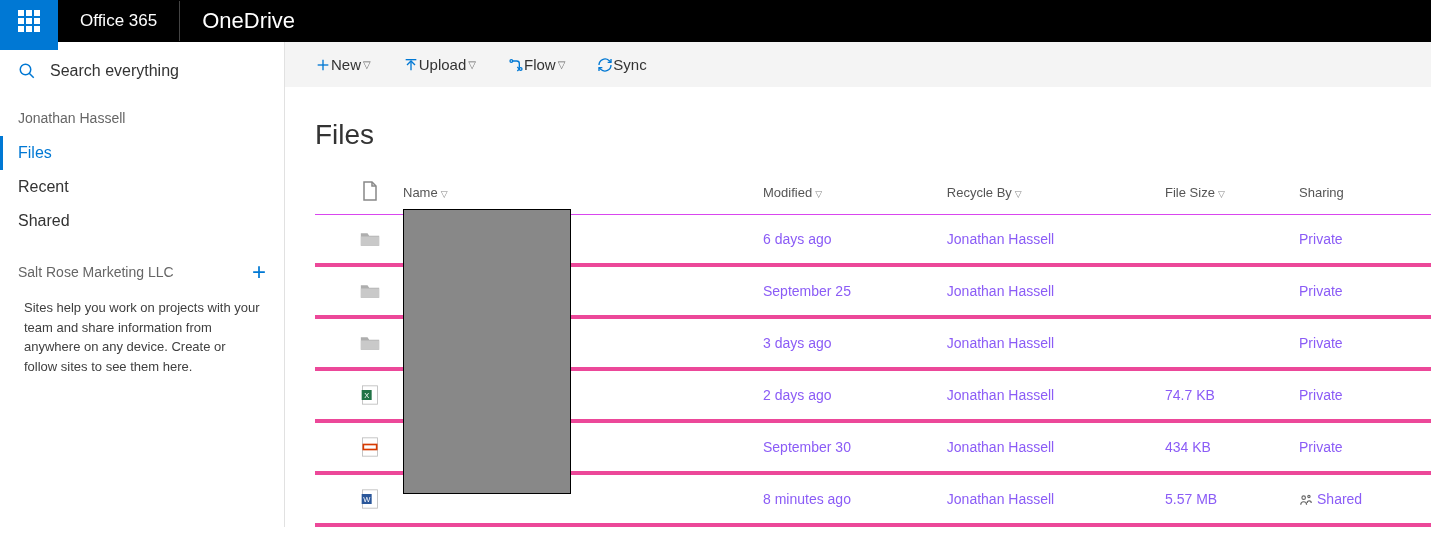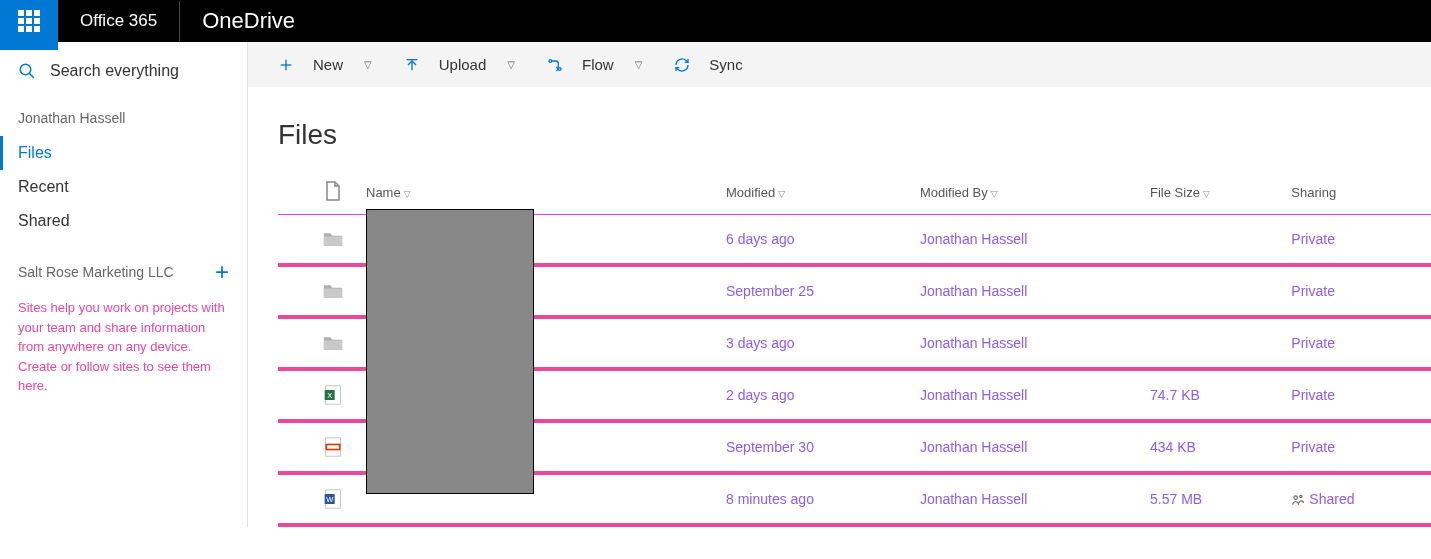--- a/index.html
+++ b/index.html
@@ -10,36 +10,36 @@
     .waffle { width: 58px; height: 58px; background: #0078d4; display: flex; align-items: center; justify-content: center; cursor: pointer; }
     .waffle-grid { display: grid; grid-template-columns: repeat(3, 6px); grid-template-rows: repeat(3, 6px); gap: 2px; }
     .waffle-grid span { background: #fff; width: 6px; height: 6px; }
     .brand { padding: 0 22px; font-size: 17px; font-weight: 400; }
     .divider-v { width: 1px; height: 40px; background: #444; }
     .appname { padding: 0 22px; font-size: 22px; font-weight: 400; }
 
     .main { display: flex; }
 
     
-    .sidebar { width: 248px; border-right: 1px solid #e1e1e1; padding-top: 0; }
+    .sidebar { width: 285px; border-right: 1px solid #e1e1e1; padding-top: 0; }
     .search { display: flex; align-items: center; gap: 14px; padding: 20px 18px 30px 18px; color: #0078d4; cursor: text; }
     .search svg { width: 18px; height: 18px; }
     .search-label { color: #333; font-size: 16px; }
     .owner { padding: 0 18px 10px 18px; color: #666; font-size: 14px; }
     .navlist { list-style: none; }
     .navitem { padding: 8px 18px; font-size: 16px; cursor: pointer; }
     .navitem.active { border-left: 3px solid #0078d4; padding-left: 15px; color: #0078d4; }
     .group-header { display: flex; align-items: center; justify-content: space-between; padding: 22px 18px 6px 18px; color: #666; font-size: 14px; }
     .plus-btn { color: #0078d4; font-size: 24px; font-weight: 300; cursor: pointer; line-height: 1; }
-    .helptext { padding: 8px 18px; color: #ec4899; font-size: 13px; line-height: 1.5; }
+    .helptext { padding: 8px 24px; color: #404040; font-size: 13px; line-height: 1.5; }
 
     
     .content { flex: 1; }
     .cmdbar { display: flex; align-items: center; gap: 32px; padding: 14px 30px; background: #f4f4f4; color: #333; font-size: 15px; }
-    .cmd { display: flex; align-items: center; gap: 19px; cursor: pointer; }
+    .cmd { display: flex; align-items: center; gap: 0; cursor: pointer; }
     .cmd svg { width: 16px; height: 16px; }
     .chev { font-size: 10px; color: #666; margin-left: 2px; }
 
     .page-title { font-size: 28px; font-weight: 300; padding: 32px 30px 20px 30px; }
 
     table { width: calc(100% - 30px); margin-left: 30px; border-collapse: collapse; }
     thead th { text-align: left; font-weight: 400; color: #555; font-size: 13px; padding: 10px 8px; border-bottom: 1px solid #d946ef; }
     tbody td { padding: 14px 8px; border-bottom: 4px solid #ec4899; color: #8b5cf6; font-size: 14px; vertical-align: middle; }
     .col-sort { font-size: 9px; color: #888; margin-left: 3px; }
     .icon-cell { width: 50px; text-align: center; }
@@ -141,21 +141,21 @@
         <tr>
           <th class="sel-cell"></th>
           <th class="icon-cell">
             <svg width="16" height="20" viewBox="0 0 16 20" fill="none" stroke="#888" stroke-width="1.5">
                 <path d="M2 1h8l4 4v14H2z"></path>
                 <polyline points="10 1 10 5 14 5"></polyline>
               </svg>
           </th>
           <th class="name-cell"><span>Name</span><span class="col-sort">▽</span></th>
           <th><span>Modified</span><span class="col-sort">▽</span></th>
-          <th><span>Modified By</span><span class="col-sort">▽</span></th>
+          <th><span>Recycle By</span><span class="col-sort">▽</span></th>
           <th><span>File Size</span><span class="col-sort">▽</span></th>
           <th><span>Sharing</span></th>
         </tr>
       </thead>
       <tbody id="rows">
           <tr>
             <td class="sel-cell"></td>
             <td class="icon-cell"><svg class="file-icon" viewBox="0 0 24 20">
                 <path fill="#aeaeae" d="M1 3h8l2 3h12v12H1z"></path>
                 <rect fill="#c9c9c9" x="1" y="7" width="22" height="11"></rect>

